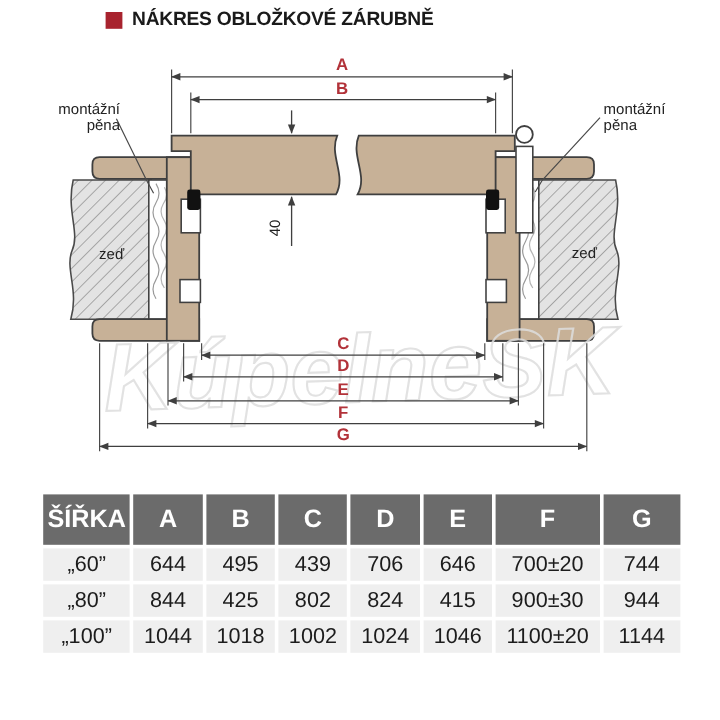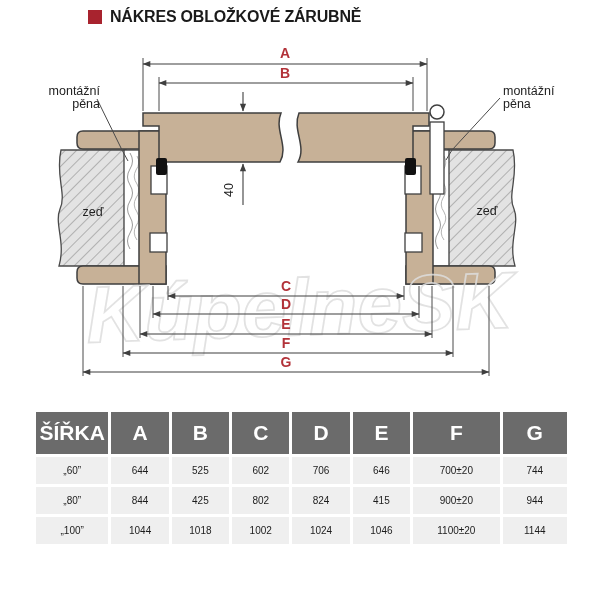--- a/index.html
+++ b/index.html
@@ -9,21 +9,21 @@
   #titlebar{position:absolute;left:88px;top:8px;display:flex;align-items:center;gap:8px;}
   #titlebar .bullet{width:14px;height:14px;background:#a8232e;}
   #titlebar h1{margin:0;font-size:16px;font-weight:bold;letter-spacing:-0.2px;color:#1a1a1a;}
   
   #drawing{position:absolute;left:0;top:0;}
   
   #sizes{position:absolute;left:33px;top:409px;width:537px;border-collapse:separate;
          border-spacing:3px;table-layout:fixed;}
   #sizes th{background:#6b6b6b;color:#ffffff;font-size:21px;font-weight:bold;height:40px;
             text-align:center;vertical-align:middle;}
-  #sizes td{background:#efefef;color:#1c1c1c;font-size:10px;height:25px;text-align:center;
+  #sizes td{background:#efefef;color:#1c1c1c;font-size:18px;height:25px;text-align:center;
             vertical-align:middle;margin-left:12px;}
   text{font-family:"Liberation Sans", sans-serif;}
   .dimletter{fill:#b23239;font-weight:bold;font-size:14px;}
   .calloutsmall{fill:#222;font-size:12.5px;}
   .thin{stroke:#4a4a4a;stroke-width:1;fill:none;}
   .dim{stroke:#3f3f3f;stroke-width:1.1;fill:none;}
   .tan{fill:#c7b197;stroke:#3f3f3f;stroke-width:1.5;}
   .cut{fill:#ffffff;stroke:#3f3f3f;stroke-width:1.3;}
 </style>
 </head>
@@ -166,35 +166,35 @@
           <th>D</th>
           <th>E</th>
           <th>F</th>
           <th>G</th>
         </tr>
       </thead>
     <tbody>
         <tr>
           <td>„60”</td>
           <td>644</td>
-          <td>525</td>
-          <td>602</td>
+          <td>495</td>
+          <td>439</td>
           <td>706</td>
           <td>646</td>
           <td>700±20</td>
           <td>744</td>
         </tr>
         <tr>
           <td>„80”</td>
           <td>844</td>
           <td>425</td>
           <td>802</td>
           <td>824</td>
           <td>415</td>
-          <td>900±20</td>
+          <td>900±30</td>
           <td>944</td>
         </tr>
         <tr>
           <td>„100”</td>
           <td>1044</td>
           <td>1018</td>
           <td>1002</td>
           <td>1024</td>
           <td>1046</td>
           <td>1100±20</td>

